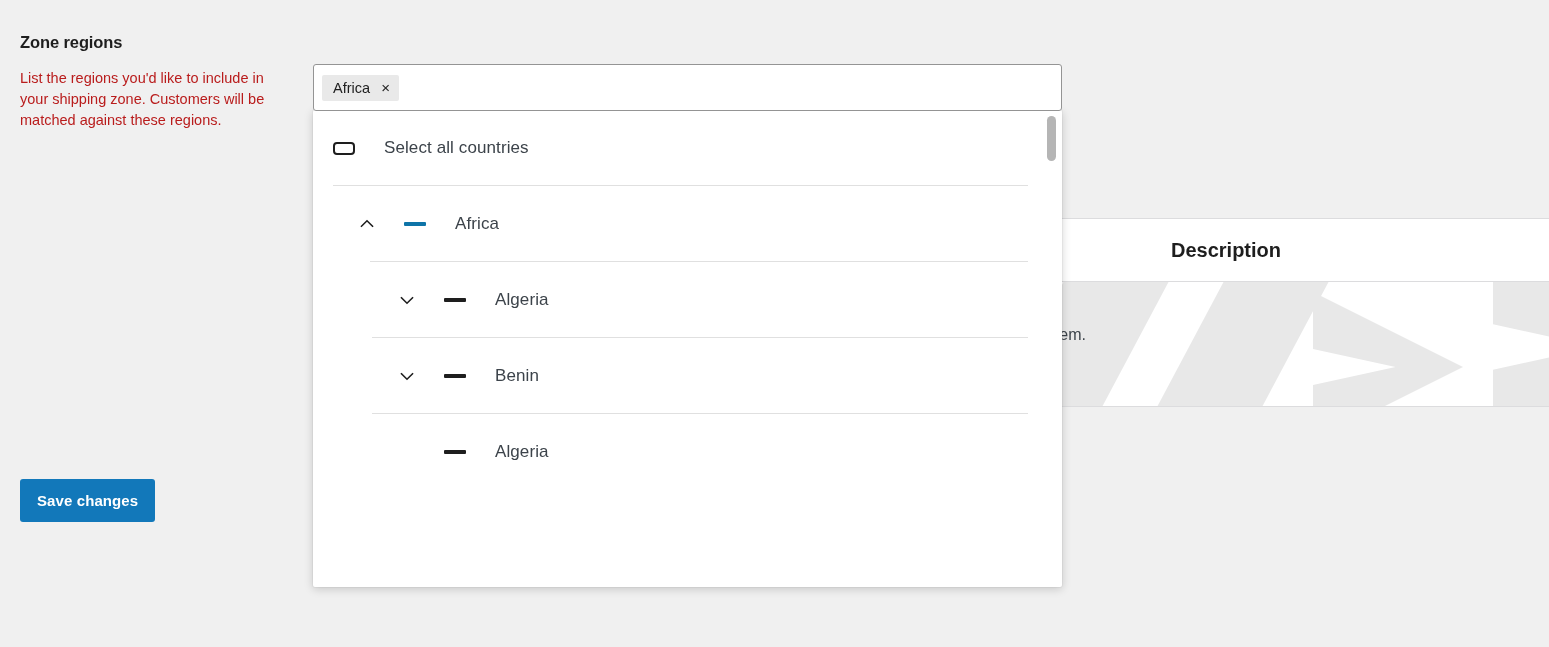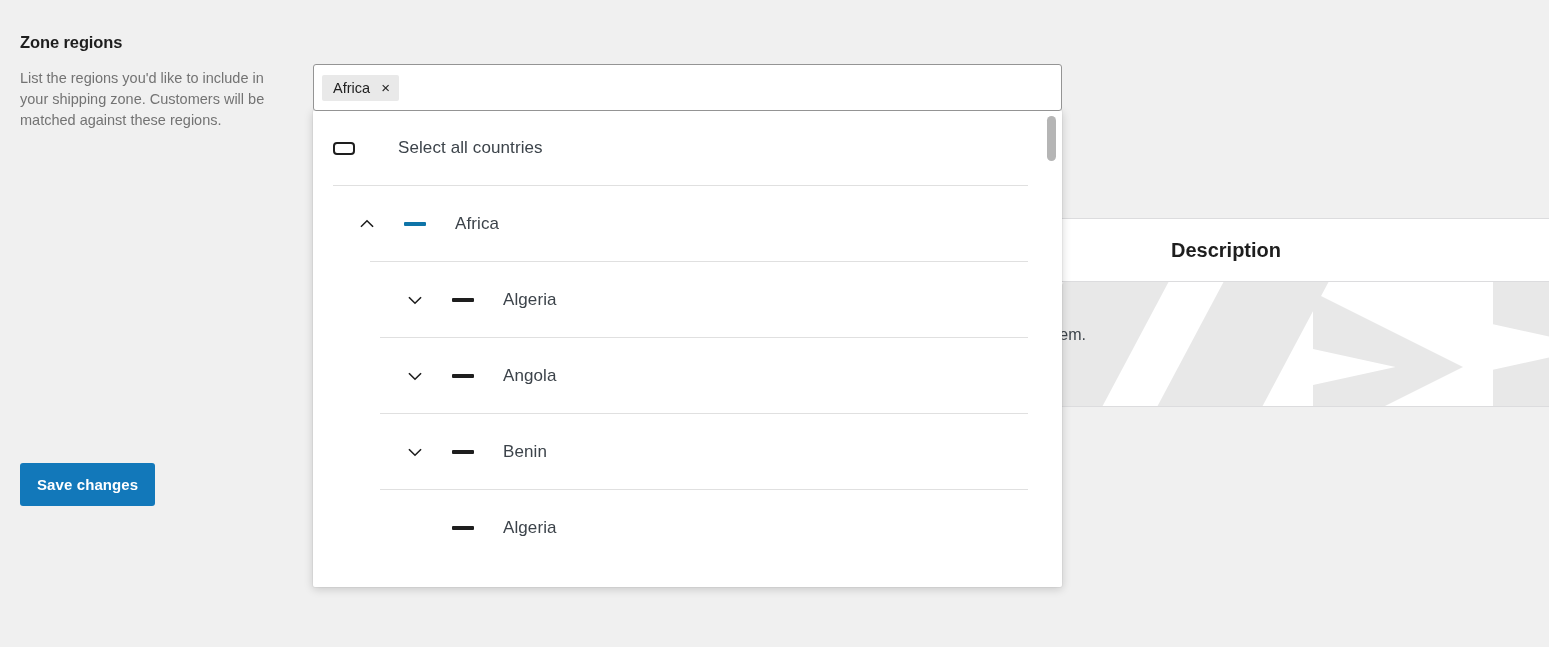--- a/index.html
+++ b/index.html
@@ -32,31 +32,31 @@
   .section-title {
     font-size: 16.5px;
     font-weight: 700;
     color: #1e1e1e;
     letter-spacing: -0.1px;
   }
 
   .section-desc {
     font-size: 14.5px;
     line-height: 21px;
-    color: #737373;
+    color: #b91c1c;
     margin-top: 16px;
   }
 
   #zone-regions-block { position: absolute; left: 0; top: 33px; width: 270px; }
   #shipping-methods-block { position: absolute; left: 0; top: 231px; width: 270px; }
 
   .save-btn {
     position: absolute;
     left: 20px;
-    top: 463px;
+    top: 479px;
     height: 43px;
     padding: 0 17px;
     background: #1278ba;
     color: #fff;
     border: none;
     border-radius: 3px;
     font-family: "Liberation Sans", sans-serif;
     font-size: 15px;
     font-weight: 700;
     letter-spacing: 0.1px;
@@ -229,29 +229,29 @@
 
   .dd-label {
     font-size: 17px;
     color: #3c434a;
     letter-spacing: 0.1px;
     white-space: nowrap;
   }
 
   
   .row-select-all { padding-left: 20px; }
-  .row-select-all .dd-label { margin-left: 43px; }
+  .row-select-all .dd-label { margin-left: 29px; }
   .row-select-all .dd-divider { left: 20px; }
 
   .row-group { padding-left: 40px; }
   .row-group .chev { margin-right: 23px; }
   .row-group .dd-label { margin-left: 29px; }
   .row-group .dd-divider { left: 57px; }
 
-  .row-country { padding-left: 80px; margin-left: 8px; }
+  .row-country { padding-left: 80px; }
   .row-country .chev { margin-right: 23px; }
   .row-country .dd-label { margin-left: 29px; }
   .row-country .dd-divider { left: 59px; }
 
   .row-country.no-chev { padding-left: 131px; }
 
   
   .dd-scrollbar {
     position: absolute;
     right: 5px;
@@ -341,30 +341,20 @@
           <span class="dd-label">Algeria</span>
           <div class="dd-divider"></div>
         </div>
         <div class="dd-row row-country">
           <span class="chev">
             <svg width="20" height="20" viewBox="0 0 20 20">
               <path d="M4.5 7.8 L10 13.2 L15.5 7.8" fill="none" stroke="#1e1e1e" stroke-width="1.6" stroke-linecap="square"></path>
             </svg>
           </span>
           <span class="cb-dash" style="background: rgb(30, 30, 30);"></span>
-          <span class="dd-label">Angola</span>
-          <div class="dd-divider"></div>
-        </div>
-        <div class="dd-row row-country">
-          <span class="chev">
-            <svg width="20" height="20" viewBox="0 0 20 20">
-              <path d="M4.5 7.8 L10 13.2 L15.5 7.8" fill="none" stroke="#1e1e1e" stroke-width="1.6" stroke-linecap="square"></path>
-            </svg>
-          </span>
-          <span class="cb-dash" style="background: rgb(30, 30, 30);"></span>
           <span class="dd-label">Benin</span>
           <div class="dd-divider"></div>
         </div>
         <div class="dd-row row-country no-chev">
           <span class="cb-dash" style="background: rgb(30, 30, 30);"></span>
           <span class="dd-label">Algeria</span>
         </div>
       </div>
 
     <div class="dd-scrollbar">

